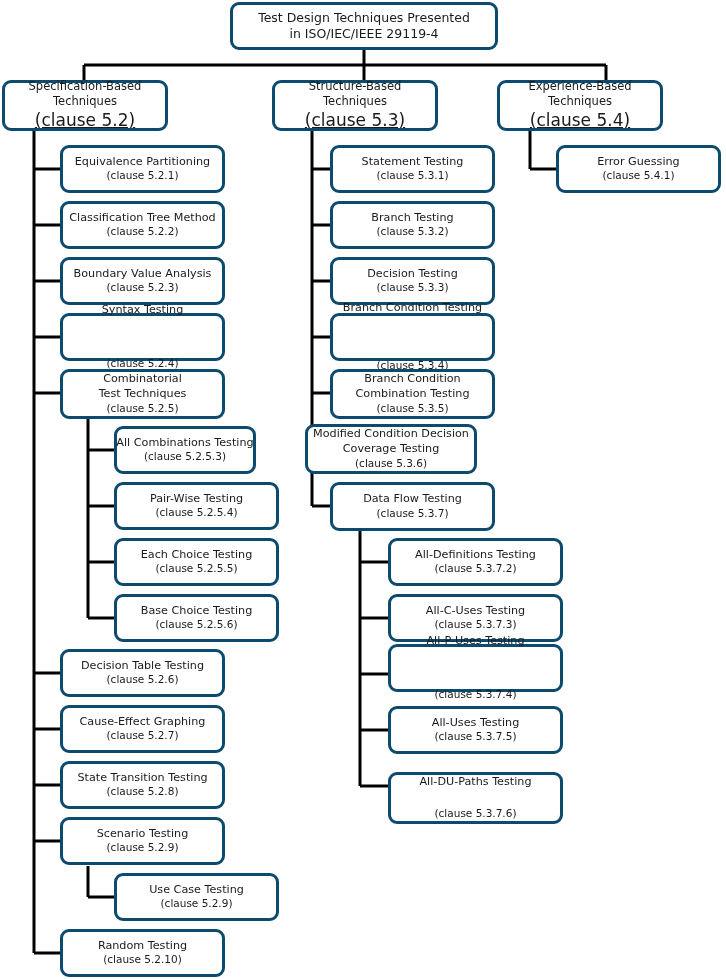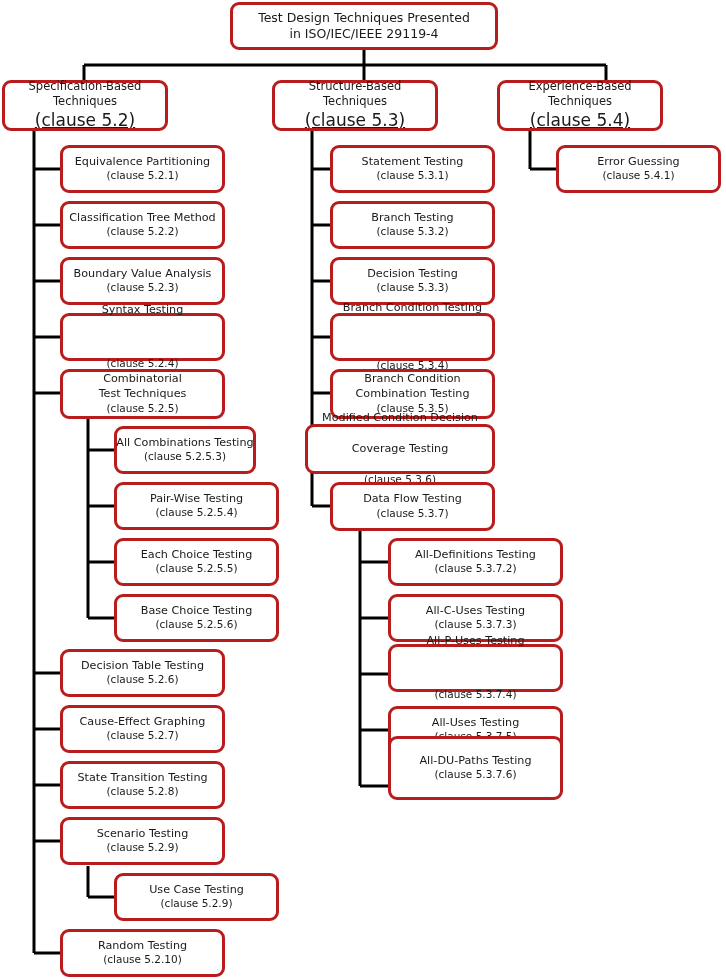--- a/index.html
+++ b/index.html
@@ -25,21 +25,21 @@
     left: 0; top: 0;
     width: 726px;
     height: 979px;
     pointer-events: none;
   }
   
   .node {
     position: absolute;
     box-sizing: border-box;
     background: #ffffff;
-    border: 3px solid #b91c1c;
+    border: 3px solid #0c4a6e;
     border-radius: 9px;
     display: flex;
     flex-direction: column;
     align-items: center;
     justify-content: center;
     text-align: center;
     line-height: 1.32;
     z-index: 3;
   }
   .node .title {
@@ -224,21 +224,21 @@
   </div>
   <div class="node lvl2" style="left:330px; top:313px; width:165px; height:48px;gap:44px;">
     <span class="title">Branch Condition Testing</span>
     <span class="clause">(clause 5.3.4)</span>
   </div>
   <div class="node lvl2" style="left:330px; top:369px; width:165px; height:50px;">
     <span class="title">Branch Condition</span>
     <span class="title2">Combination Testing</span>
     <span class="clause">(clause 5.3.5)</span>
   </div>
-  <div class="node lvl2" style="left:305px; top:424px; width:190px; height:50px;gap:16px;">
+  <div class="node lvl2" style="left:305px; top:424px; width:172px; height:50px;">
     <span class="title">Modified Condition Decision</span>
     <span class="title2">Coverage  Testing</span>
     <span class="clause">(clause 5.3.6)</span>
   </div>
   <div class="node lvl2" style="left:330px; top:482px; width:165px; height:49px;">
     <span class="title">Data Flow Testing</span>
     <span class="clause">(clause 5.3.7)</span>
   </div>
 
   <div class="node lvl3" style="left:388px; top:538px; width:175px; height:48px;">
@@ -250,21 +250,21 @@
     <span class="clause">(clause 5.3.7.3)</span>
   </div>
   <div class="node lvl3" style="left:388px; top:644px; width:175px; height:48px;gap:40px;">
     <span class="title">All-P-Uses Testing</span>
     <span class="clause">(clause 5.3.7.4)</span>
   </div>
   <div class="node lvl3" style="left:388px; top:706px; width:175px; height:48px;">
     <span class="title">All-Uses Testing</span>
     <span class="clause">(clause 5.3.7.5)</span>
   </div>
-  <div class="node lvl3" style="left:388px; top:736px; width:175px; height:64px;">
+  <div class="node lvl3" style="left:388px; top:772px; width:175px; height:52px;justify-content:space-between;">
     <span class="title">All-DU-Paths Testing</span>
     <span class="clause">(clause 5.3.7.6)</span>
   </div>
 
   <div class="node lvl2" style="left:556px; top:145px; width:165px; height:48px;">
     <span class="title">Error Guessing</span>
     <span class="clause">(clause 5.4.1)</span>
   </div>
 
 </div>

